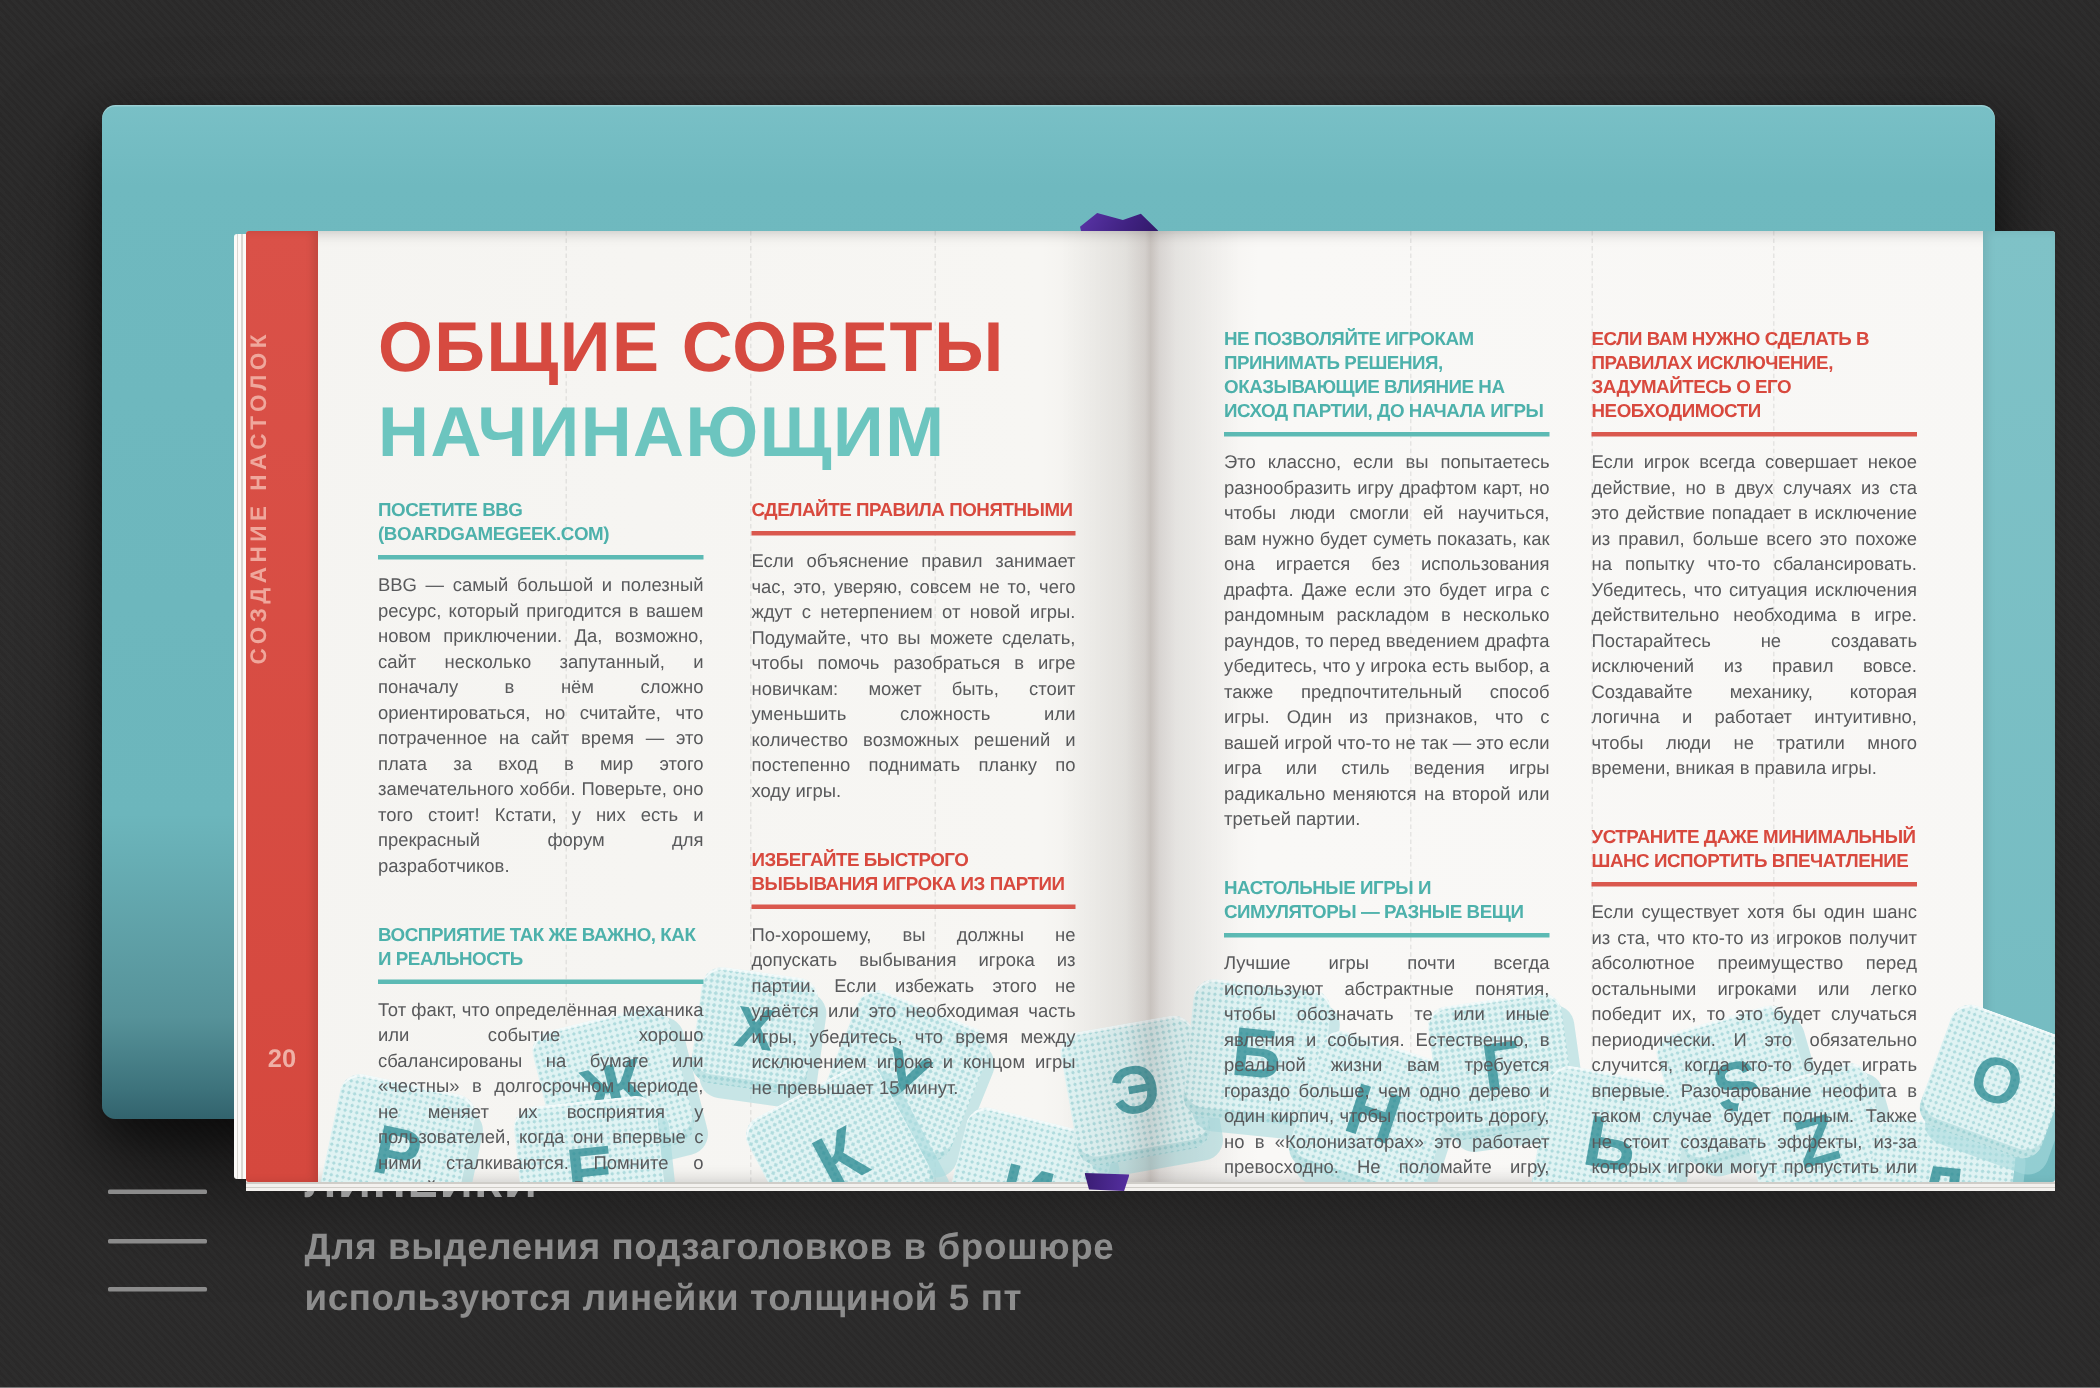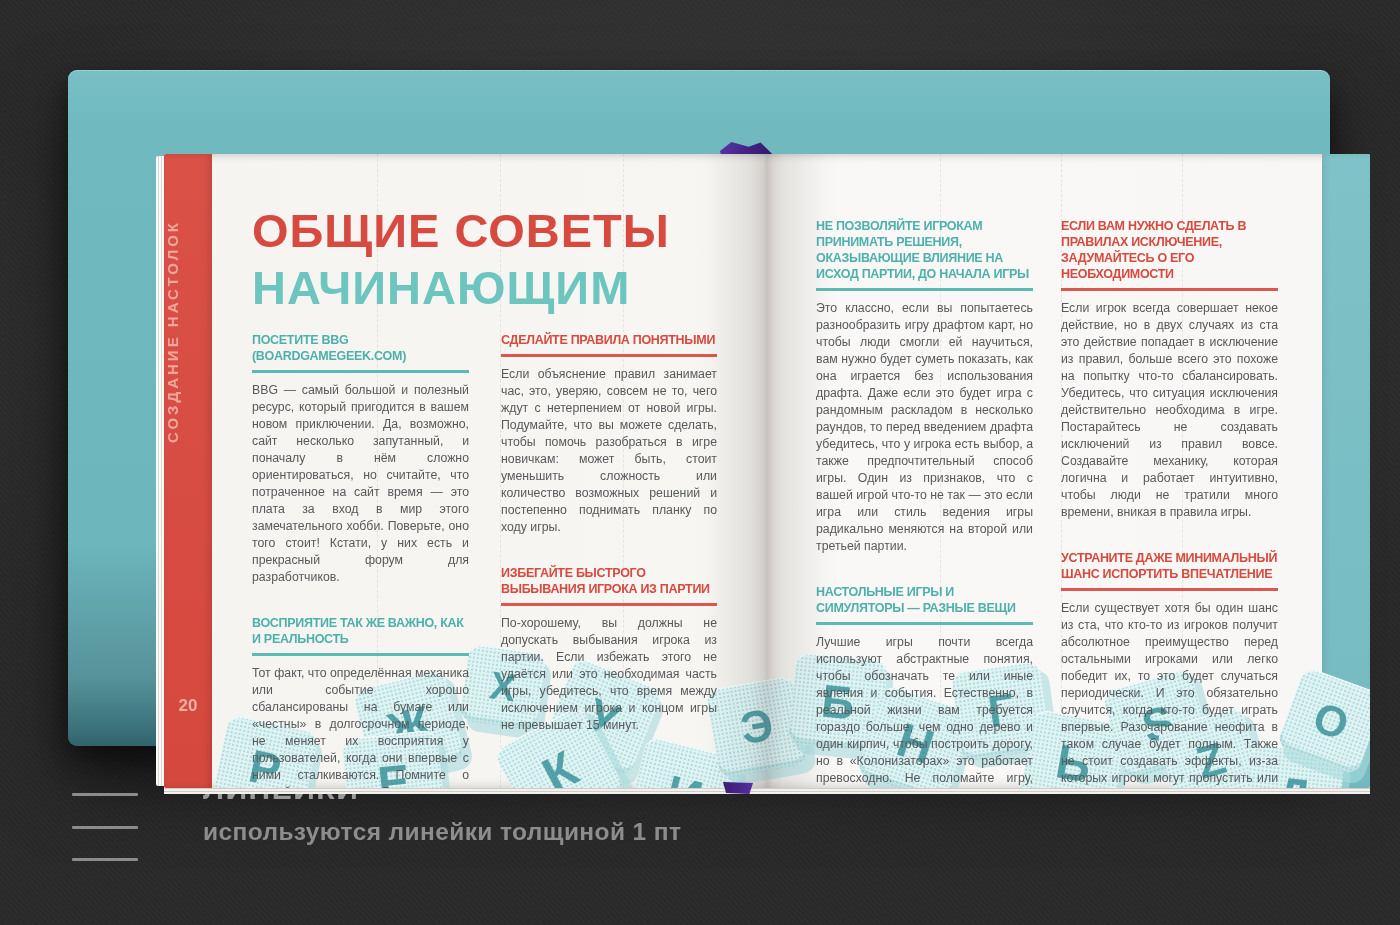--- a/index.html
+++ b/index.html
@@ -239,16 +239,17 @@
     </div>
 
     <div class="bookmark-bottom"></div>
   </div>
 
   <div class="cap-line" style="left:72px;top:793px"></div>
   <div class="cap-line" style="left:72px;top:826px"></div>
   <div class="cap-line" style="left:72px;top:858px"></div>
   <div class="cap-title">ЛИНЕЙКИ</div>
   <div class="cap-text">
-    <div>используются линейки толщиной 1 пт</div>
+    <div>Для выделения подзаголовков в брошюре</div>
+    <div>используются линейки толщиной 5 пт</div>
   </div>
 
 </div>
 
 </body></html>

